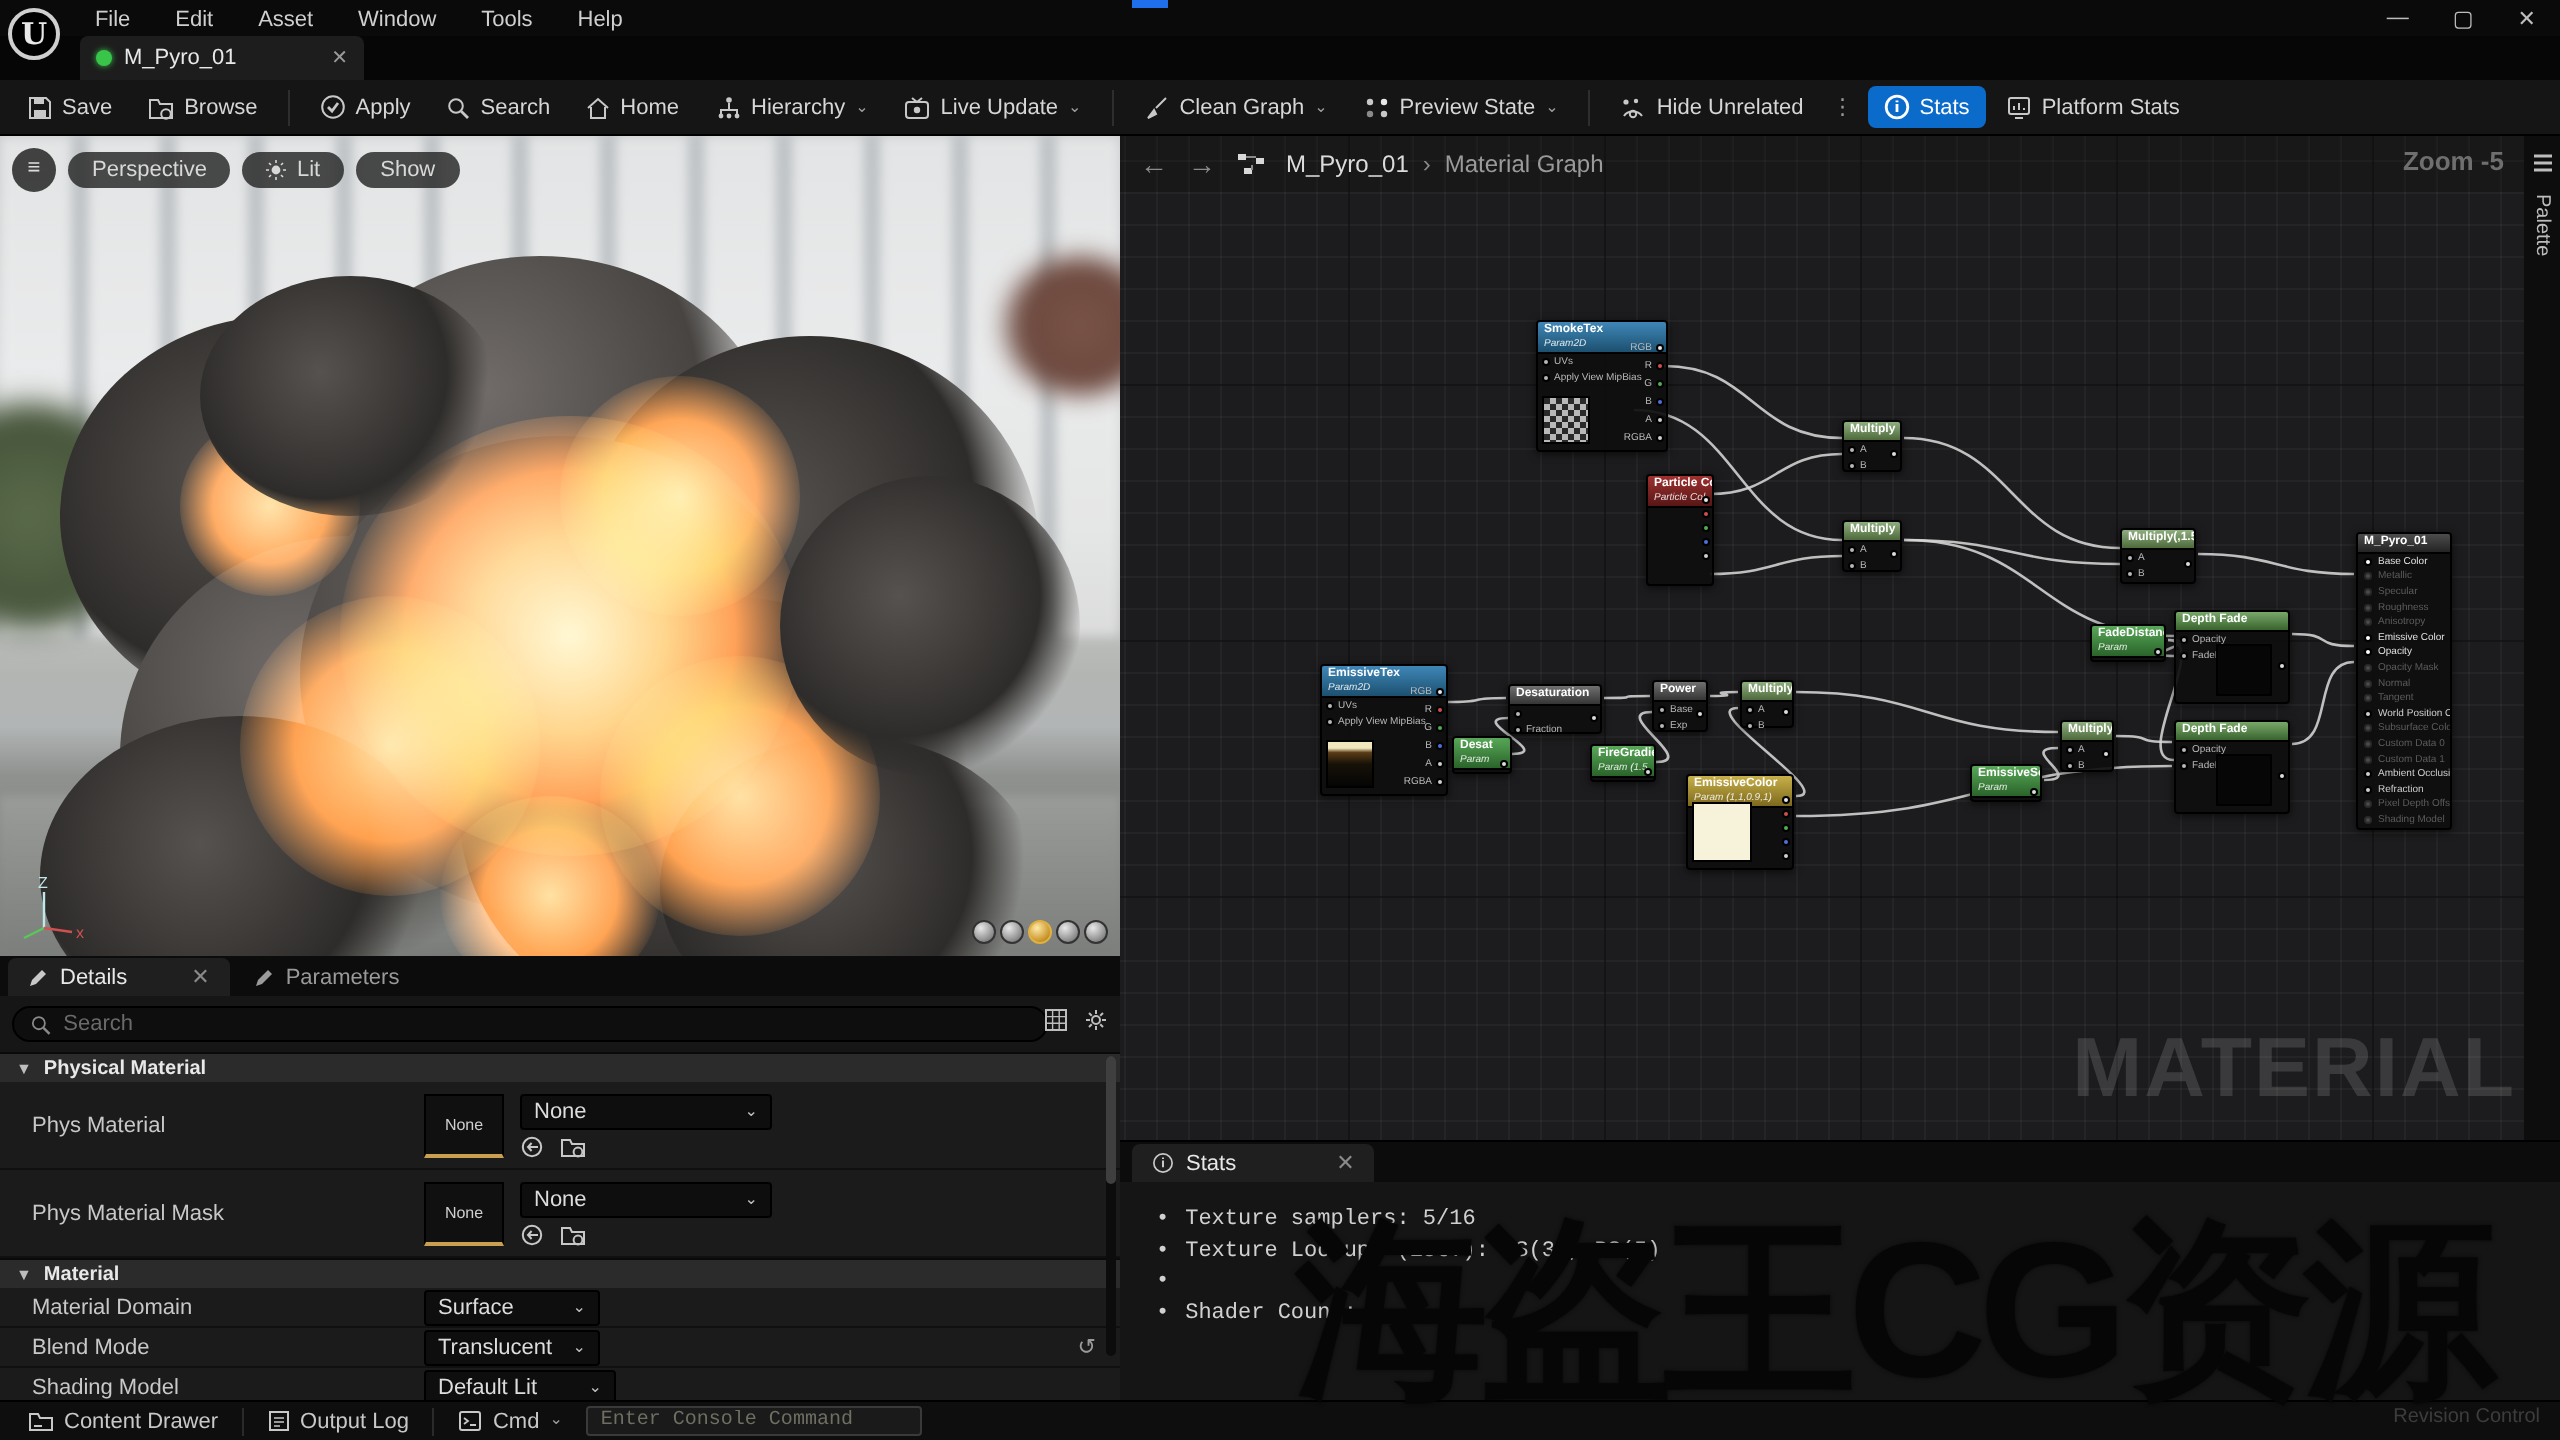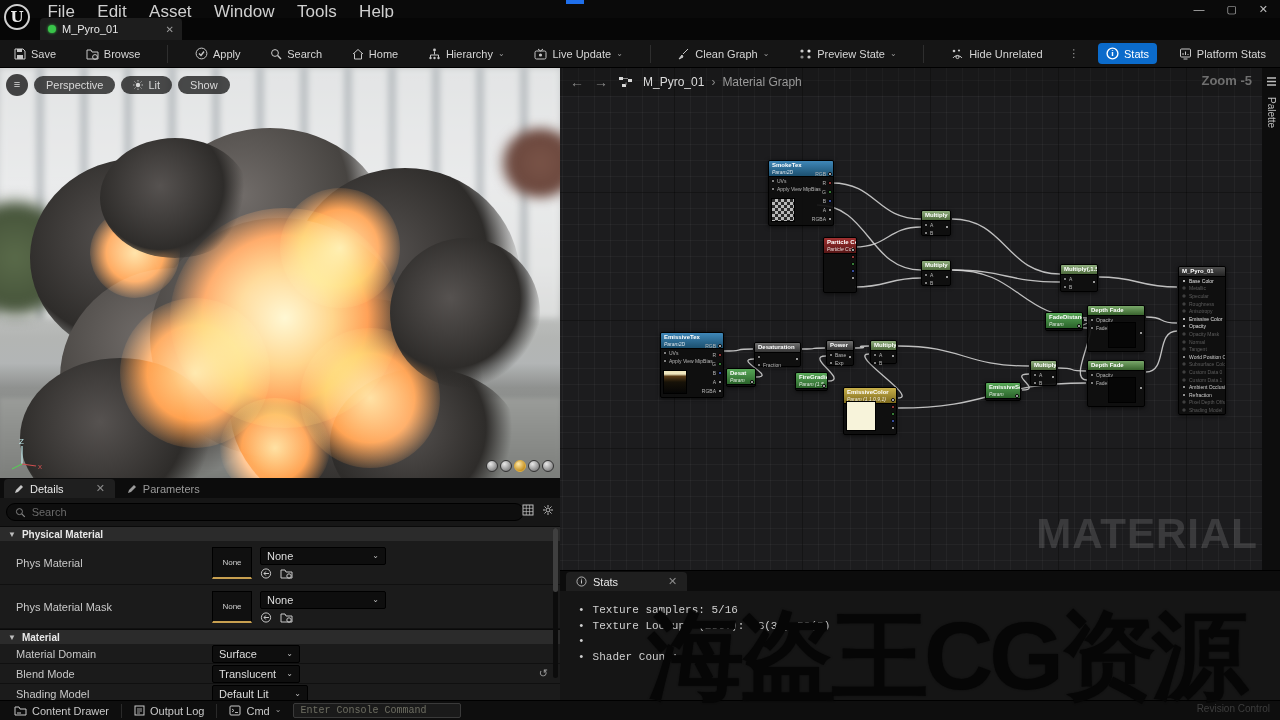--- a/index.html
+++ b/index.html
@@ -1,38 +1,38 @@
 <!DOCTYPE html>
 <html><head>
 <meta charset="utf-8">
 <style>
   * { margin:0; padding:0; box-sizing:border-box; }
   html,body { width:1280px; height:720px; overflow:hidden; background:#0b0b0b;
     font-family:"Liberation Sans", sans-serif; color:#cfcfcf; }
 
   
   #menubar { position:absolute; left:0; top:0; width:1280px; height:18px; background:#0a0a0a; z-index:10;}
-  .menu-item { display:inline-block; padding:2px 9px; font-size:17px; color:#cfcfcf; cursor:default;}
+  .menu-item { display:inline-block; padding:2px 9px; font-size:11px; color:#cfcfcf; cursor:default;}
   #ue-logo { position:absolute; left:4px; top:4px; width:26px; height:26px; border-radius:50%;
     border:2px solid #cfcfcf; color:#e8e8e8; font-size:15px; font-weight:bold; text-align:center;
     line-height:22px; background:#000; z-index:30; font-family:"DejaVu Serif", serif;}
   #win-controls { position:absolute; right:6px; top:0; height:18px; display:flex; gap:22px; z-index:30;
     font-size:11px; color:#bdbdbd; align-items:center; padding-right:6px;}
   #top-accent { position:absolute; left:566px; top:0; width:18px; height:4px; background:#1f6feb; z-index:31;}
 
   
   #tabrow { position:absolute; left:0; top:18px; width:1280px; height:22px; background:#060606; z-index:10;}
   #asset-tab { position:absolute; left:40px; top:0; width:142px; height:22px; background:#1d1d1d;
     border-radius:4px 4px 0 0; display:flex; align-items:center; padding:0 8px; gap:6px; font-size:11px; color:#e8e8e8;}
   .green-dot { width:8px; height:8px; border-radius:50%; background:#39c44a; box-shadow:0 0 3px #39c44a;}
   .tab-close { margin-left:auto; color:#9a9a9a; font-size:10px;}
 
   
   #toolbar { position:absolute; left:0; top:40px; width:1280px; height:28px; background:#151515;
-    display:flex; align-items:center; padding:0 6px; gap:2px; z-index:10; border-bottom:1px solid #000;justify-content:space-between;}
+    display:flex; align-items:center; padding:0 6px; gap:2px; z-index:10; border-bottom:1px solid #000;}
   .tb-btn { display:flex; align-items:center; gap:5px; padding:4px 8px; font-size:11px; color:#d6d6d6;
     border-radius:3px; cursor:default; white-space:nowrap;}
   .tb-btn svg { flex:0 0 auto; }
   .tb-sep { width:1px; height:18px; background:#2e2e2e; margin:0 5px;}
   .chev { font-size:8px; color:#9a9a9a; }
   .tb-blue { background:#0b6bcb; color:#fff; border-radius:4px;}
   .tb-dots { color:#9a9a9a; padding:0 4px; font-size:11px; letter-spacing:1px;}
 
   
   #viewport { position:absolute; left:0; top:68px; width:560px; height:410px; overflow:hidden;

